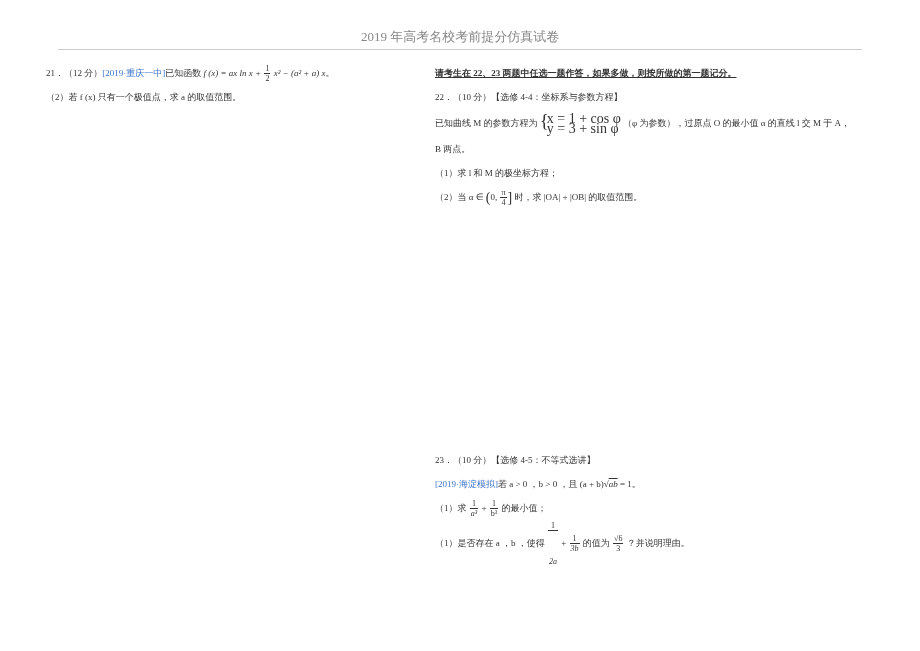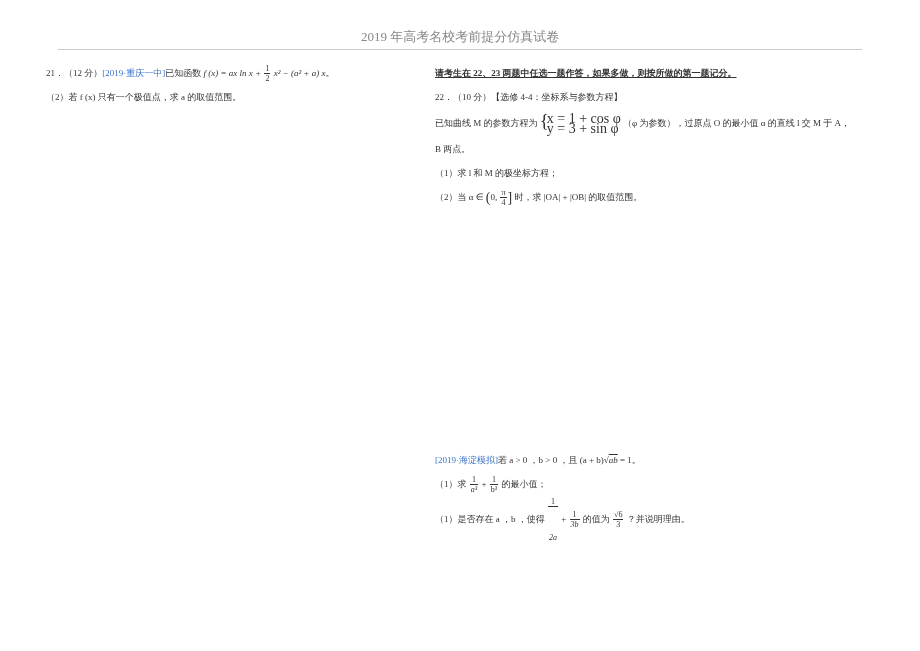--- a/index.html
+++ b/index.html
@@ -142,20 +142,21 @@
       <span style="font-size:14px;vertical-align:-2px;">(</span><span>0,</span>
       <span class="frac">
         <span class="n">π</span>
         <span class="d">4</span>
       </span><span style="font-size:14px;vertical-align:-2px;">]</span>
       <span> 时，求 |OA| + |OB| 的取值范围。</span>
     </div>
 
     <div class="gap-large"></div>
 
+    <div class="line">23．（10 分）【选修 4-5：不等式选讲】</div>
     <div class="line">
       <span class="src">[2019·海淀模拟]</span><span>若 a &gt; 0 ，b &gt; 0 ，且 (a + b)</span><span class="sqrt-sym">√</span><span class="overline" style="font-style:italic;">ab</span><span> = 1。</span>
     </div>
     <div class="line">
       <span>（1）求</span>
       <span class="frac">
         <span class="n">1</span>
         <span class="d" style="font-style:italic;text-align:right;">a³</span>
       </span><span> + </span><span class="frac">
         <span class="n">1</span>

